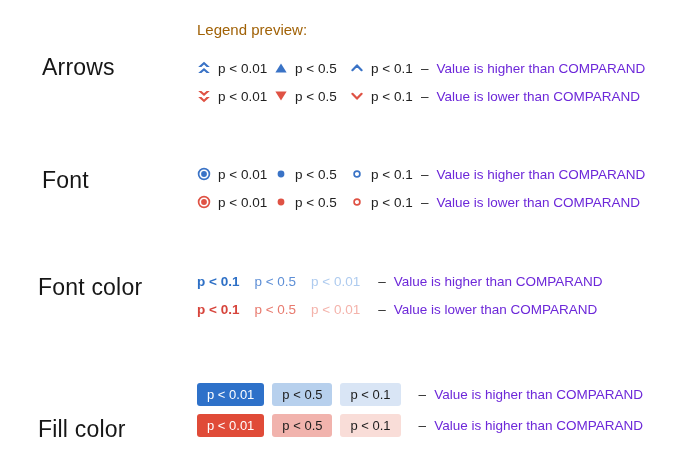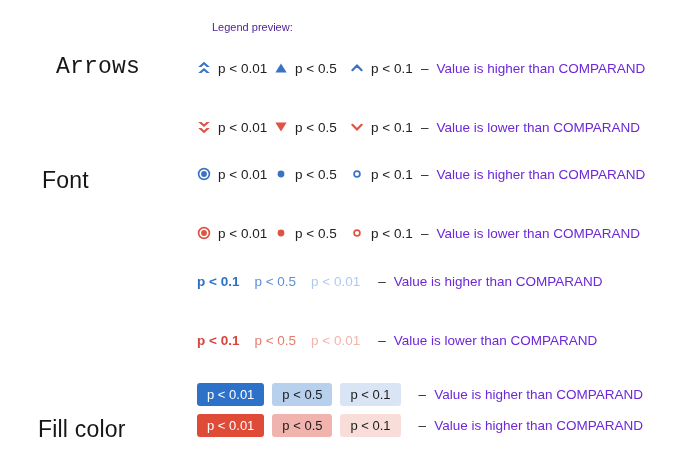--- a/index.html
+++ b/index.html
@@ -1,24 +1,24 @@
 <!DOCTYPE html>
 <html style="--blue-icon: #3A73C6; --red-icon: #DF5244; --blue-font-bold: #2E70C6; --blue-font-mid: #5E8FD6; --blue-font-light: #AECBEF; --red-font-bold: #D7453C; --red-font-mid: #E87A6E; --red-font-light: #F4B3AB; --blue-fill-strong: #2E71C9; --blue-fill-mid: #B7D0ED; --blue-fill-light: #D9E5F5; --red-fill-strong: #E04B38; --red-fill-mid: #F1B3AD; --red-fill-light: #F9DDD8; --text: #212121;"><head>
 <meta charset="utf-8">
 <style>
   html,body{margin:0;padding:0;background:#fff;}
   .panel{position:relative;width:681px;height:465px;background:#fff;overflow:hidden;
          font-family:"Liberation Sans", sans-serif;}
-  .header{position:absolute;left:197px;top:21px;font-size:11px;color:#4c1d95;margin-left:15px;}
+  .header{position:absolute;left:197px;top:21px;font-size:15px;color:#a16207;}
   .section-label{position:absolute;font-size:23px;line-height:27px;color:#161616;letter-spacing:.2px;}
-  #label-arrows{left:56px;top:54px;font-family:Liberation Mono, monospace;}
+  #label-arrows{left:42px;top:54px;}
   #label-dots{left:42px;top:167px;}
   #label-font{left:38px;top:274px;}
   #label-fill{left:38px;top:387px;margin-top:29px;}
-  .rows{position:absolute;left:197px;display:flex;flex-direction:column;gap:31px;}
+  .rows{position:absolute;left:197px;display:flex;flex-direction:column;}
   #rows-arrows{top:54px;}
   #rows-dots{top:160px;}
   #rows-font{top:267px;}
   #rows-fill{top:380px;row-gap:3px;}
   .legend-row{height:28px;display:flex;align-items:center;font-size:13.5px;color:#212121;white-space:nowrap;}
   .mark-row{display:grid;grid-template-columns:77px 76px 71px auto;align-items:center;}
   .cell{display:flex;align-items:center;gap:7px;}
   .desc-cell{display:flex;align-items:center;gap:8px;}
   .icon{width:14px;height:14px;display:inline-flex;flex:none;}
   .icon svg{width:14px;height:14px;display:block;}
@@ -181,20 +181,21 @@
         </span>
         <span>p &lt; 0.1</span>
       </span>
       <span class="desc-cell">
         <span class="dash">–</span>
         <span class="desc">Value is lower than COMPARAND</span>
       </span>
     </div>
   </div>
 
+  <div class="section-label" id="label-font">Font color</div>
   <div class="rows" id="rows-font">
     <div class="legend-row font-row scheme-blue">
       <span class="fc fc-1">p &lt; 0.1</span>
       <span class="fc fc-2">p &lt; 0.5</span>
       <span class="fc fc-3">p &lt; 0.01</span>
       <span class="desc-cell">
         <span class="dash">–</span>
         <span class="desc">Value is higher than COMPARAND</span>
       </span>
     </div>

